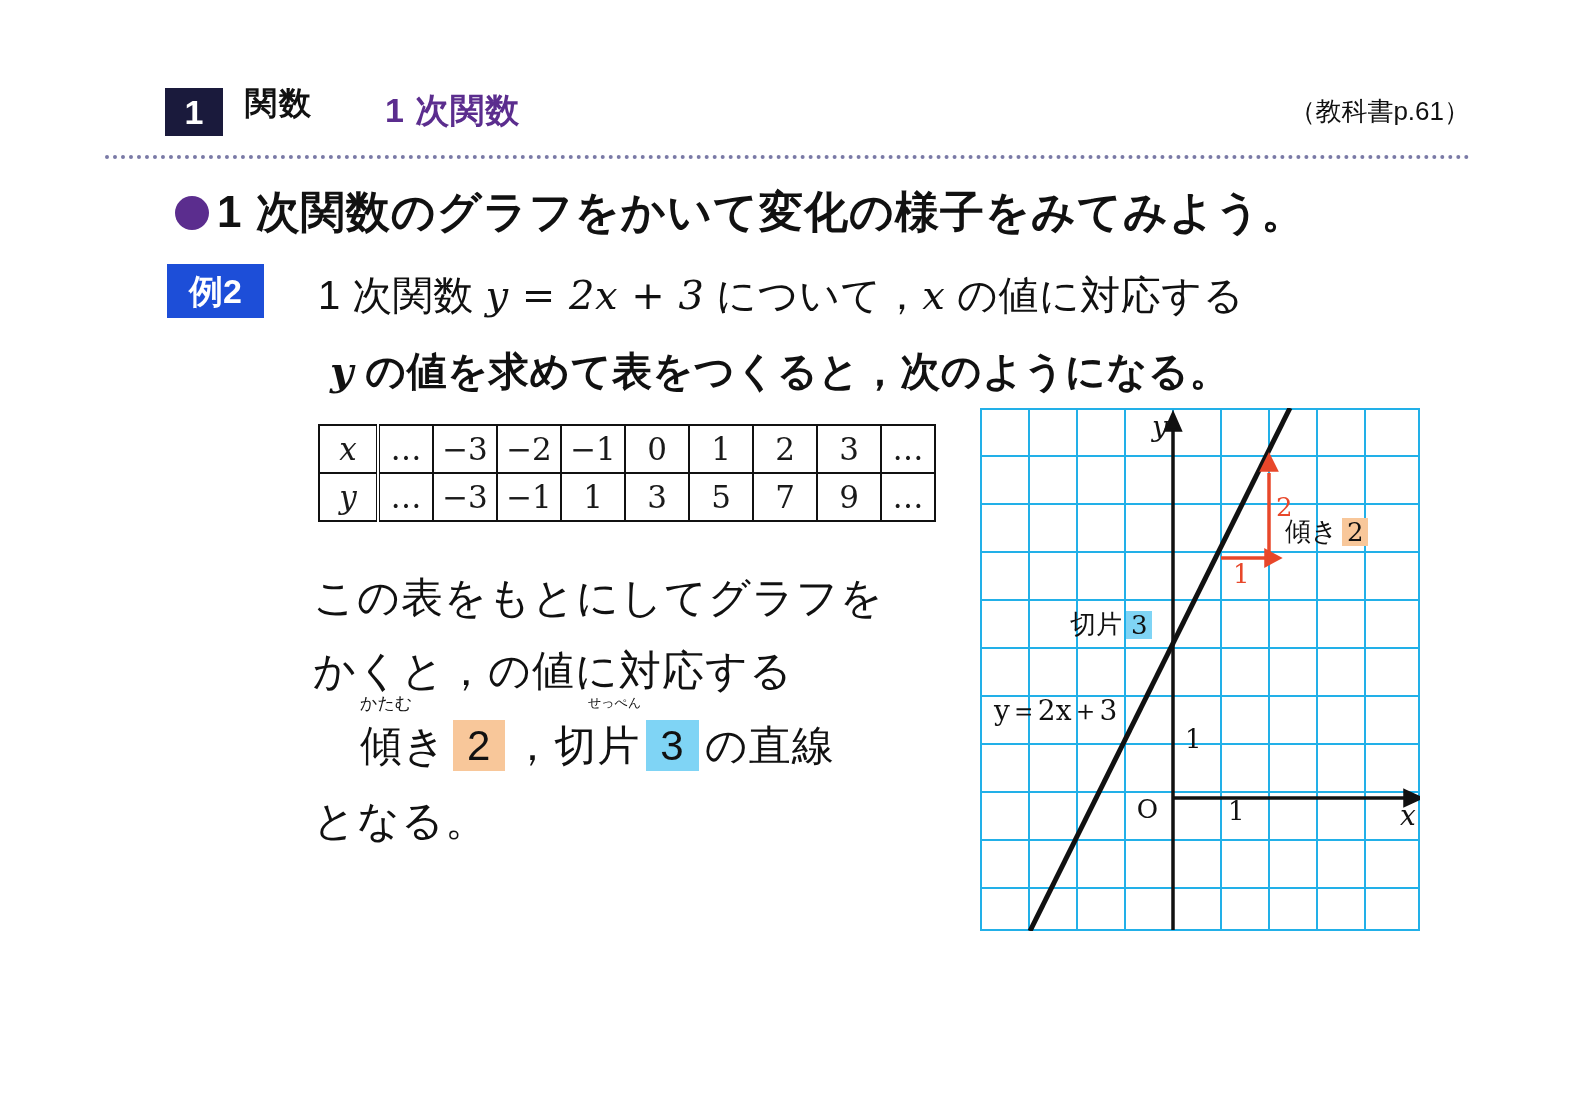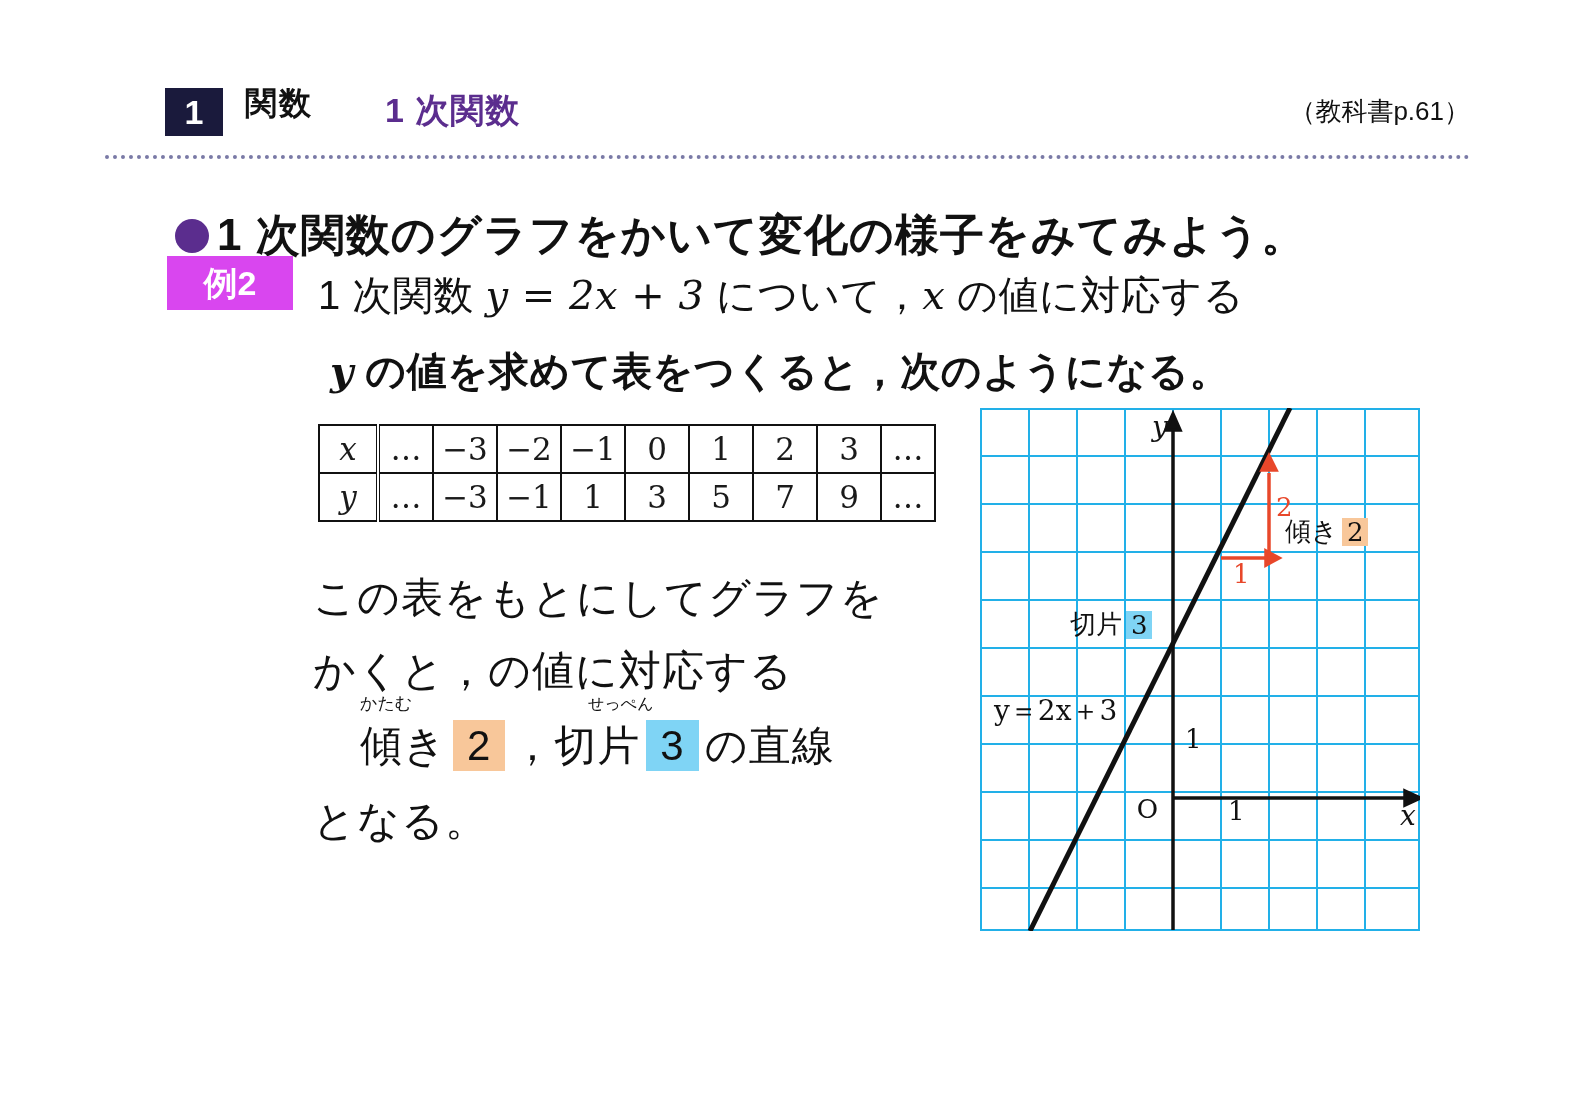--- a/index.html
+++ b/index.html
@@ -75,40 +75,39 @@
   
   #lead-line {
     position: absolute;
     left: 175px;
     top: 183px;
     font-size: 44px;
     font-weight: 600;
     color: #111111;
     letter-spacing: 1px;
     white-space: nowrap;
-    margin-top: 23px;
   }
   #lead-bullet {
     display: inline-block;
     width: 34px;
     height: 34px;
     border-radius: 50%;
     background: #5b2d8e;
     vertical-align: -3px;
     margin-right: 8px;
   }
 
   
   #example-badge {
     position: absolute;
     left: 167px;
-    top: 256px;
-    width: 126px;
+    top: 264px;
+    width: 97px;
     height: 54px;
-    background: #d946ef;
+    background: #1d4ed8;
     color: #ffffff;
     font-size: 34px;
     font-weight: 700;
     line-height: 54px;
     text-align: center;
   }
   #example-line1 {
     position: absolute;
     left: 318px;
     top: 268px;
@@ -284,21 +283,21 @@
 </tbody>
   </table>
 
 <div id="body-line1">この表をもとにしてグラフを</div>
 <div id="body-line2">かくと，の値に対応する</div>
 <div id="body-line3">
   <span class="ruby-wrap"><span class="ruby-text">かたむ</span><span>傾き</span></span><span class="hl-orange">2</span><span>，切片</span><span class="ruby-text-holder"></span><span class="hl-blue">3</span><span>の直線</span>
 </div>
 <div id="body-line4">となる。</div>
 
-<div style="position:absolute; left:588px; top:694px; font-size:16px; color:#111;">せっぺん</div>
+<div style="position:absolute; left:588px; top:694px; font-size:13px; color:#111;">せっぺん</div>
 
 <div id="graph-figure">
   <svg width="440" height="523" viewBox="0 0 440 523">
 
     <g stroke="#22b0e8" stroke-width="2" fill="none">
       <rect x="1" y="1" width="438" height="521"></rect>
       <line x1="49" y1="1" x2="49" y2="522"></line>
       <line x1="97" y1="1" x2="97" y2="522"></line>
       <line x1="145" y1="1" x2="145" y2="522"></line>
       <line x1="193" y1="1" x2="193" y2="522"></line>

